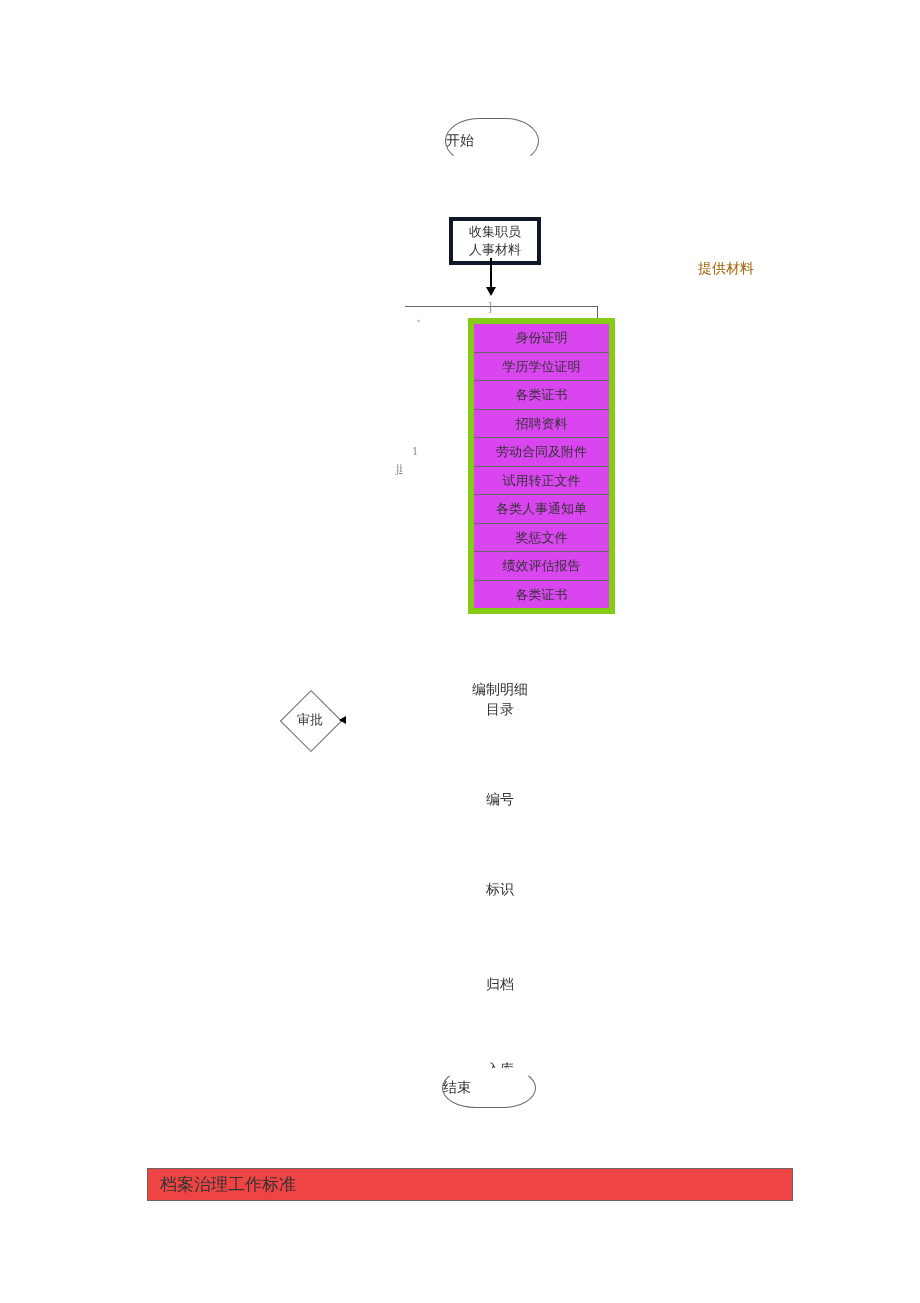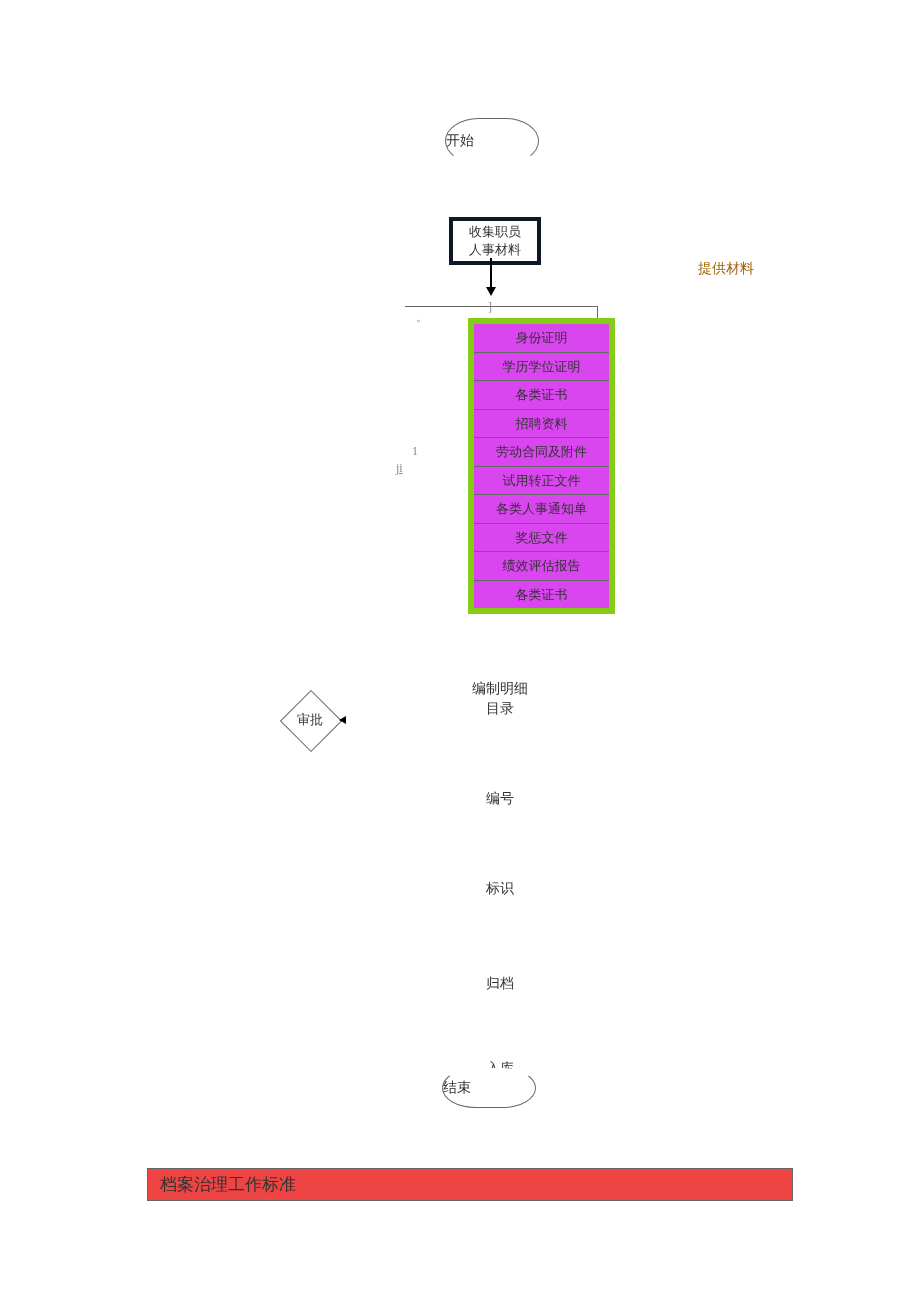--- a/index.html
+++ b/index.html
@@ -92,21 +92,20 @@
       width: 0;
       height: 0;
       border-top: 4px solid transparent;
       border-bottom: 4px solid transparent;
       border-left: 7px solid #000;
     }
     .step-text {
       font-size: 14px;
       text-align: center;
       line-height: 1.4;
-      font-family: Liberation Mono, monospace;
     }
     .floating-text {
       font-size: 13px;
       color: #888;
     }
     .small-mark {
       font-size: 12px;
       color: #888;
     }
     .footer-box {

